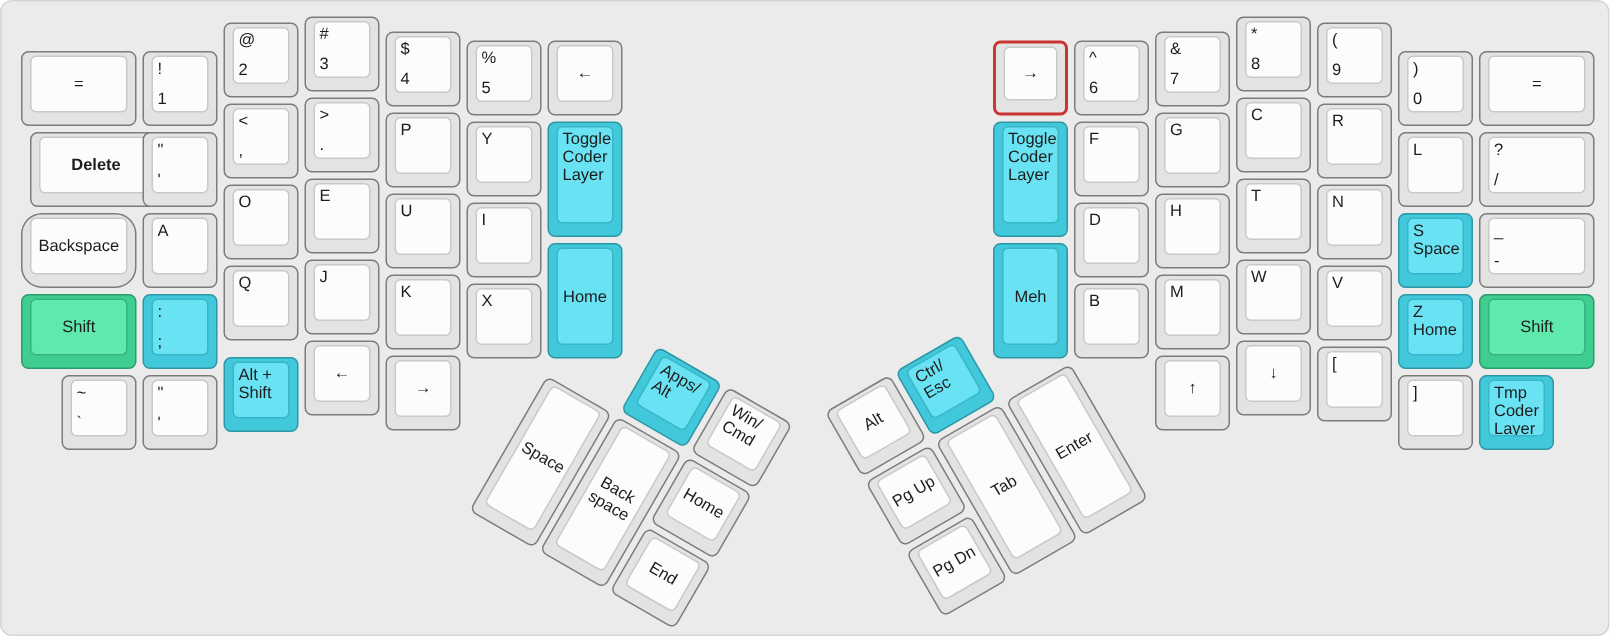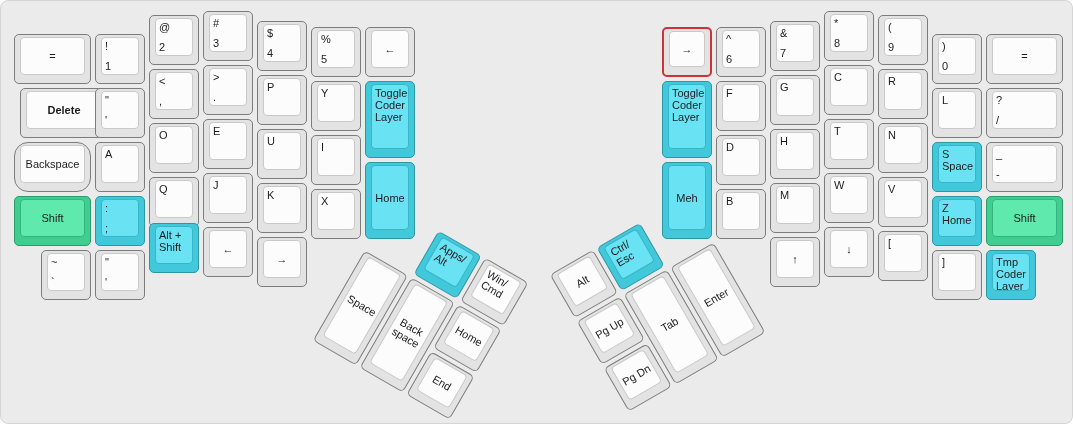--- a/index.html
+++ b/index.html
@@ -197,21 +197,21 @@
             <span class="lbl">~</span>
             <span class="lbl">`</span>
           </div>
         </div>
         <div class="key" style="left: 94px; top: 249px; width: 50px; height: 50px;">
           <div class="cap pair">
             <span class="lbl">"</span>
             <span class="lbl">'</span>
           </div>
         </div>
-        <div class="key cyan" style="left: 148px; top: 222px; width: 50px; height: 50px;">
+        <div class="key cyan" style="left: 148px; top: 237px; width: 50px; height: 50px;">
           <div class="cap stack">
             <span class="lbl">Alt +</span>
             <span class="lbl">Shift</span>
           </div>
         </div>
         <div class="key" style="left: 202px; top: 226px; width: 50px; height: 50px;">
           <div class="cap center">
             <span class="lbl">←</span>
           </div>
         </div>

